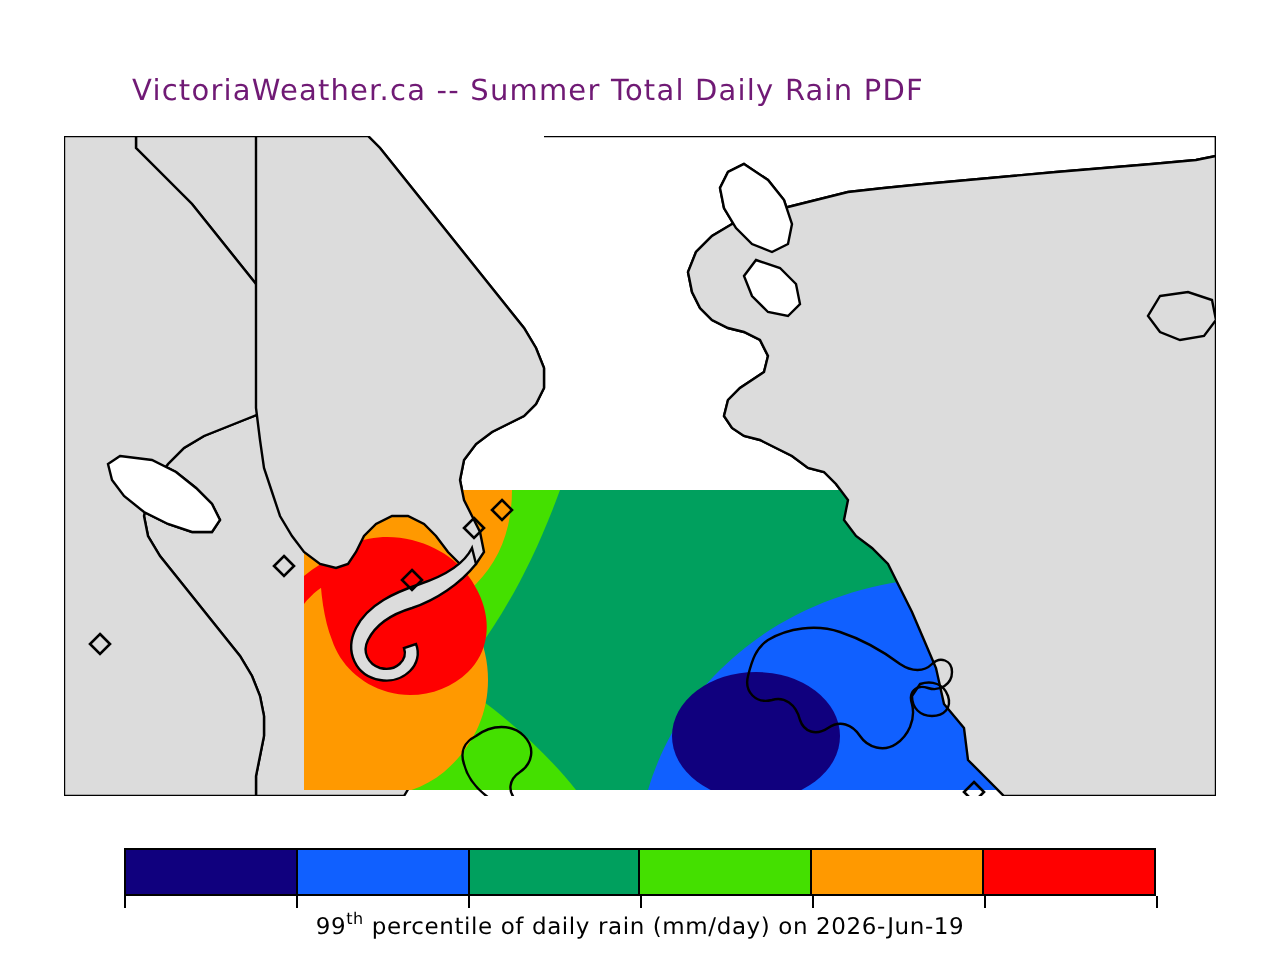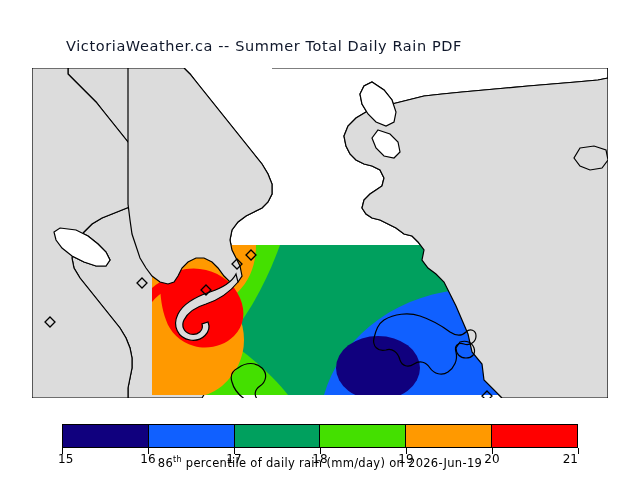--- a/index.html
+++ b/index.html
@@ -8,21 +8,21 @@
     font-family:"DejaVu Sans", sans-serif;
     -webkit-font-smoothing:none;
   }
   #page{position:relative;width:640px;height:480px;}
 
   
   .title{
     position:absolute;left:0;top:38px;width:528px;
     text-align:center;
     font-family:"DejaVu Sans", sans-serif;
-    font-size:14.5px;letter-spacing:0.6px;color:#0f172a;white-space:pre;
+    font-size:14.5px;letter-spacing:0.6px;color:#701a75;white-space:pre;
   }
 
   
   .map-panel{
     position:absolute;left:32px;top:68px;width:576px;height:330px;
     background:#dcdcdc;overflow:hidden;
   }
   .map-svg{position:absolute;left:0;top:0;width:576px;height:330px;display:block;}
 
   
@@ -279,26 +279,17 @@
       </div>
     <div class="cbar-ticks" id="cbar-ticks">
         <div class="cbar-tick" style="left: -0.5px;"></div>
         <div class="cbar-tick" style="left: 85.5px;"></div>
         <div class="cbar-tick" style="left: 171.5px;"></div>
         <div class="cbar-tick" style="left: 257.5px;"></div>
         <div class="cbar-tick" style="left: 343.5px;"></div>
         <div class="cbar-tick" style="left: 429.5px;"></div>
         <div class="cbar-tick" style="left: 515.5px;"></div>
       </div>
-    <div class="cbar-labels" id="cbar-labels">
-        <div class="cbar-label first" style="left: 0px;">15</div>
-        <div class="cbar-label" style="left: 86px;">16</div>
-        <div class="cbar-label" style="left: 172px;">17</div>
-        <div class="cbar-label" style="left: 258px;">18</div>
-        <div class="cbar-label" style="left: 344px;">19</div>
-        <div class="cbar-label" style="left: 430px;">20</div>
-        <div class="cbar-label last" style="left: 516px;">21</div>
-      </div>
   </div>
 
-  <div class="caption"><span>86</span><sup>th</sup><span> percentile of daily rain (mm/day) on 2026-Jun-19</span></div>
+  <div class="caption"><span>99</span><sup>th</sup><span> percentile of daily rain (mm/day) on 2026-Jun-19</span></div>
 
 </div>
 
 </body></html>

